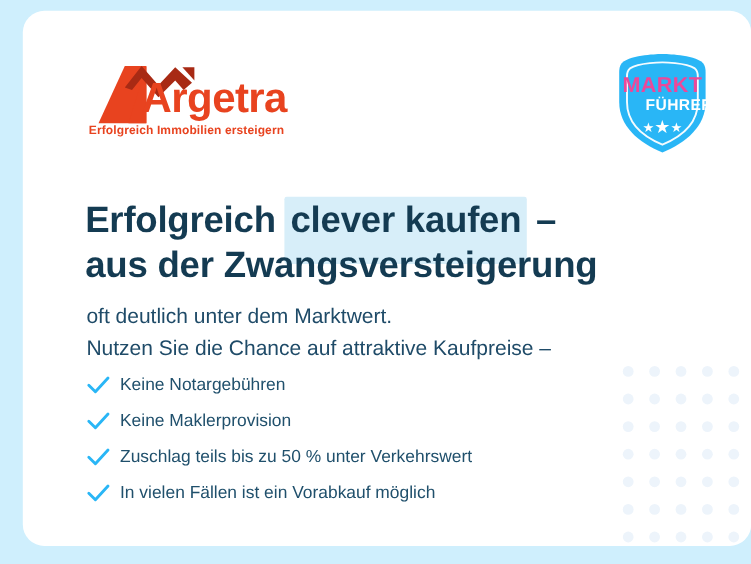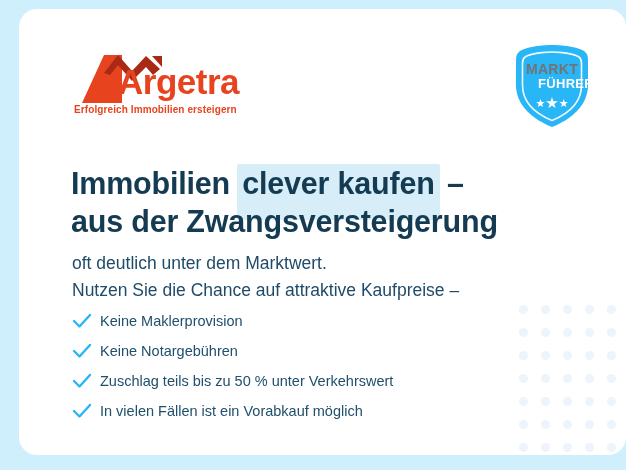--- a/index.html
+++ b/index.html
@@ -106,22 +106,22 @@
     height: 86px;
     display: flex;
     flex-direction: column;
     align-items: center;
     justify-content: flex-start;
     padding-top: 19px;
     box-sizing: border-box;
     pointer-events: none;
   }
   .badge-line1 {
-    color: #737373;
-    font-size: 14px;
+    color: #ec4899;
+    font-size: 18px;
     font-weight: 700;
     letter-spacing: 0.3px;
     line-height: 1.05;
   }
   .badge-line2 {
     color: #FFFFFF;
     font-size: 13px;
     font-weight: 700;
     letter-spacing: 0.3px;
     line-height: 1.15;
@@ -265,45 +265,45 @@
       <div class="badge-text">
         <div class="badge-line1">MARKT</div>
         <div class="badge-line2">FÜHRER</div>
         <div class="badge-stars">
           <span>★</span><span class="big">★</span><span>★</span>
         </div>
       </div>
     </div>
 
     <h1 class="headline">
-      <span>Immobilien </span><span class="hl">clever kaufen</span><span> –</span>
+      <span>Erfolgreich </span><span class="hl">clever kaufen</span><span> –</span>
       <span class="line2">aus der Zwangsversteigerung</span>
     </h1>
 
     <p class="subtitle">
       <span>oft deutlich unter dem Marktwert.</span>
       <span>Nutzen Sie die Chance auf attraktive Kaufpreise –</span>
     </p>
 
     <ul class="checklist" style="list-style:none;margin:0;padding:0;">
       <li class="check-row">
         <span class="check-icon">
           <svg width="20" height="16" viewBox="0 0 20 16">
               <path d="M2 8 L7.5 13.5 L18 2" fill="none" stroke="#29B6F6" stroke-width="2.4" stroke-linecap="round" stroke-linejoin="round"></path>
             </svg>
         </span>
-        <span class="check-label">Keine Maklerprovision</span>
+        <span class="check-label">Keine Notargebühren</span>
       </li>
       <li class="check-row">
         <span class="check-icon">
           <svg width="20" height="16" viewBox="0 0 20 16">
               <path d="M2 8 L7.5 13.5 L18 2" fill="none" stroke="#29B6F6" stroke-width="2.4" stroke-linecap="round" stroke-linejoin="round"></path>
             </svg>
         </span>
-        <span class="check-label">Keine Notargebühren</span>
+        <span class="check-label">Keine Maklerprovision</span>
       </li>
       <li class="check-row">
         <span class="check-icon">
           <svg width="20" height="16" viewBox="0 0 20 16">
               <path d="M2 8 L7.5 13.5 L18 2" fill="none" stroke="#29B6F6" stroke-width="2.4" stroke-linecap="round" stroke-linejoin="round"></path>
             </svg>
         </span>
         <span class="check-label">Zuschlag teils bis zu 50 % unter Verkehrswert</span>
       </li>
       <li class="check-row">

